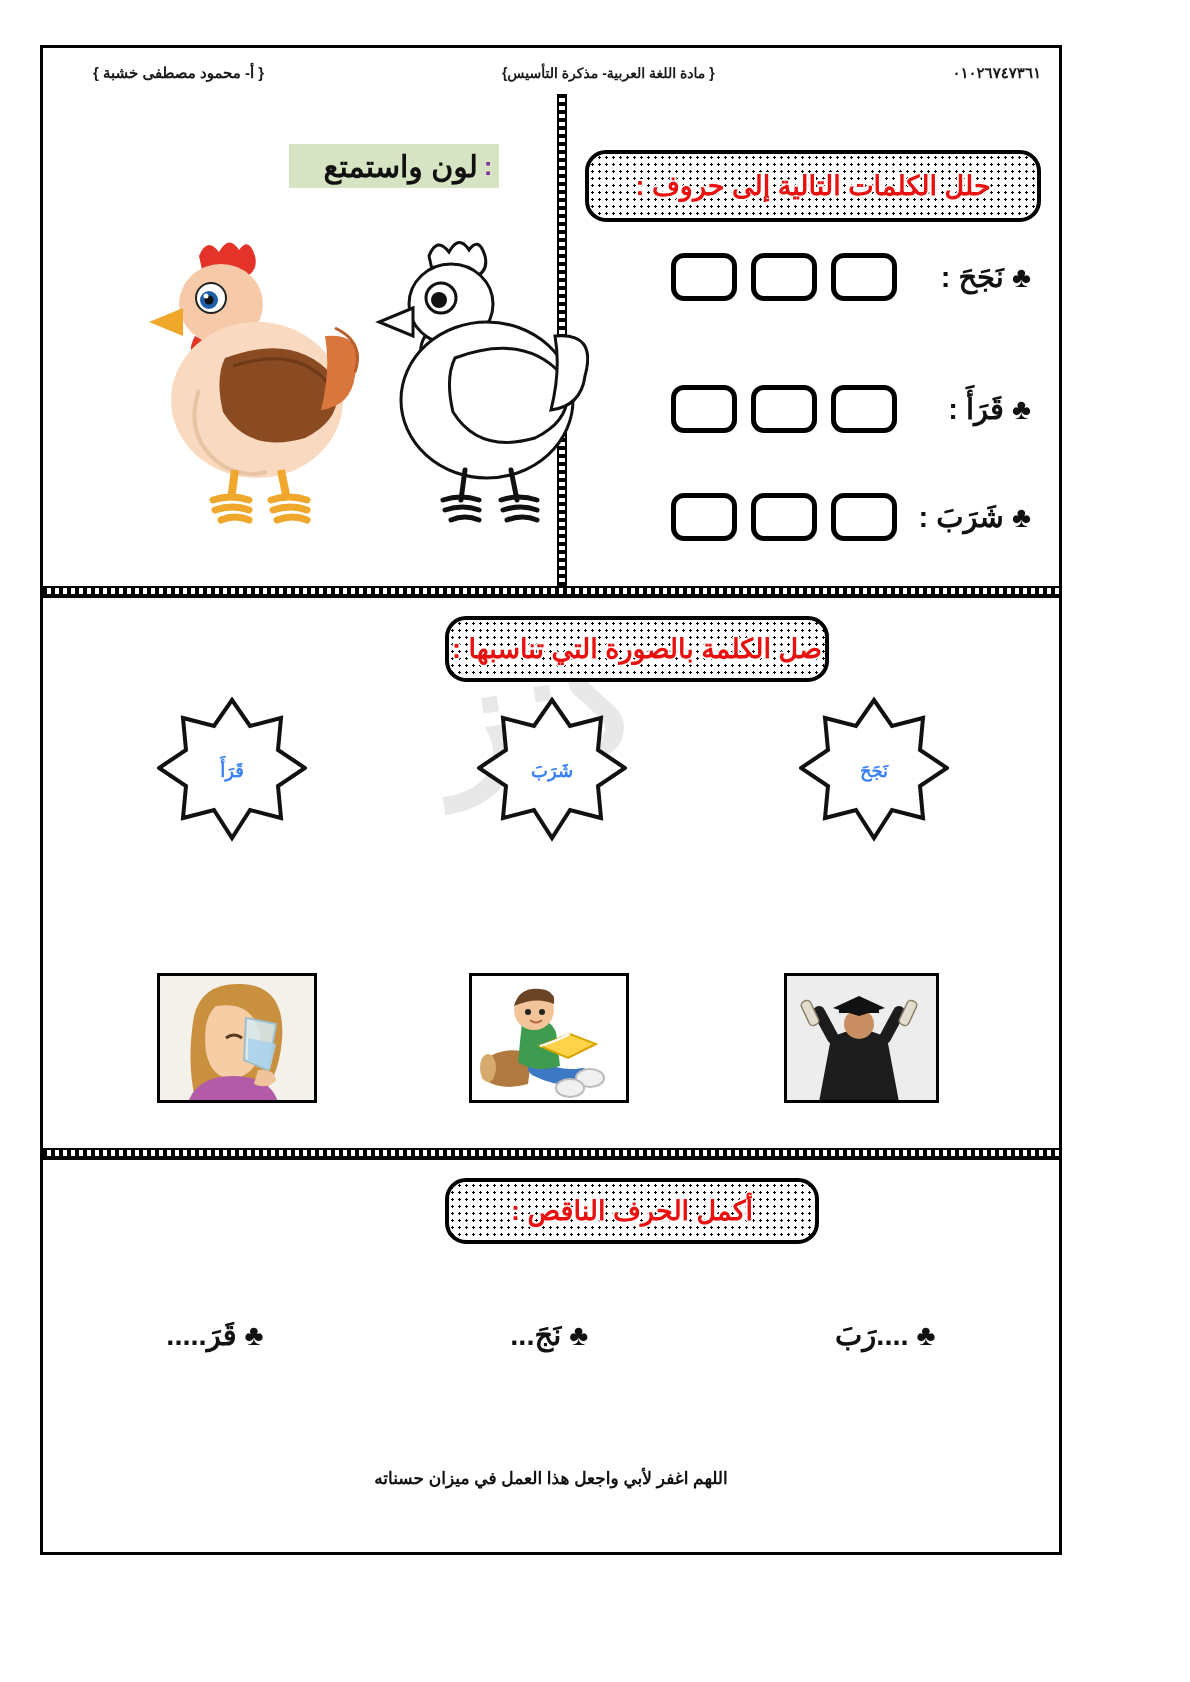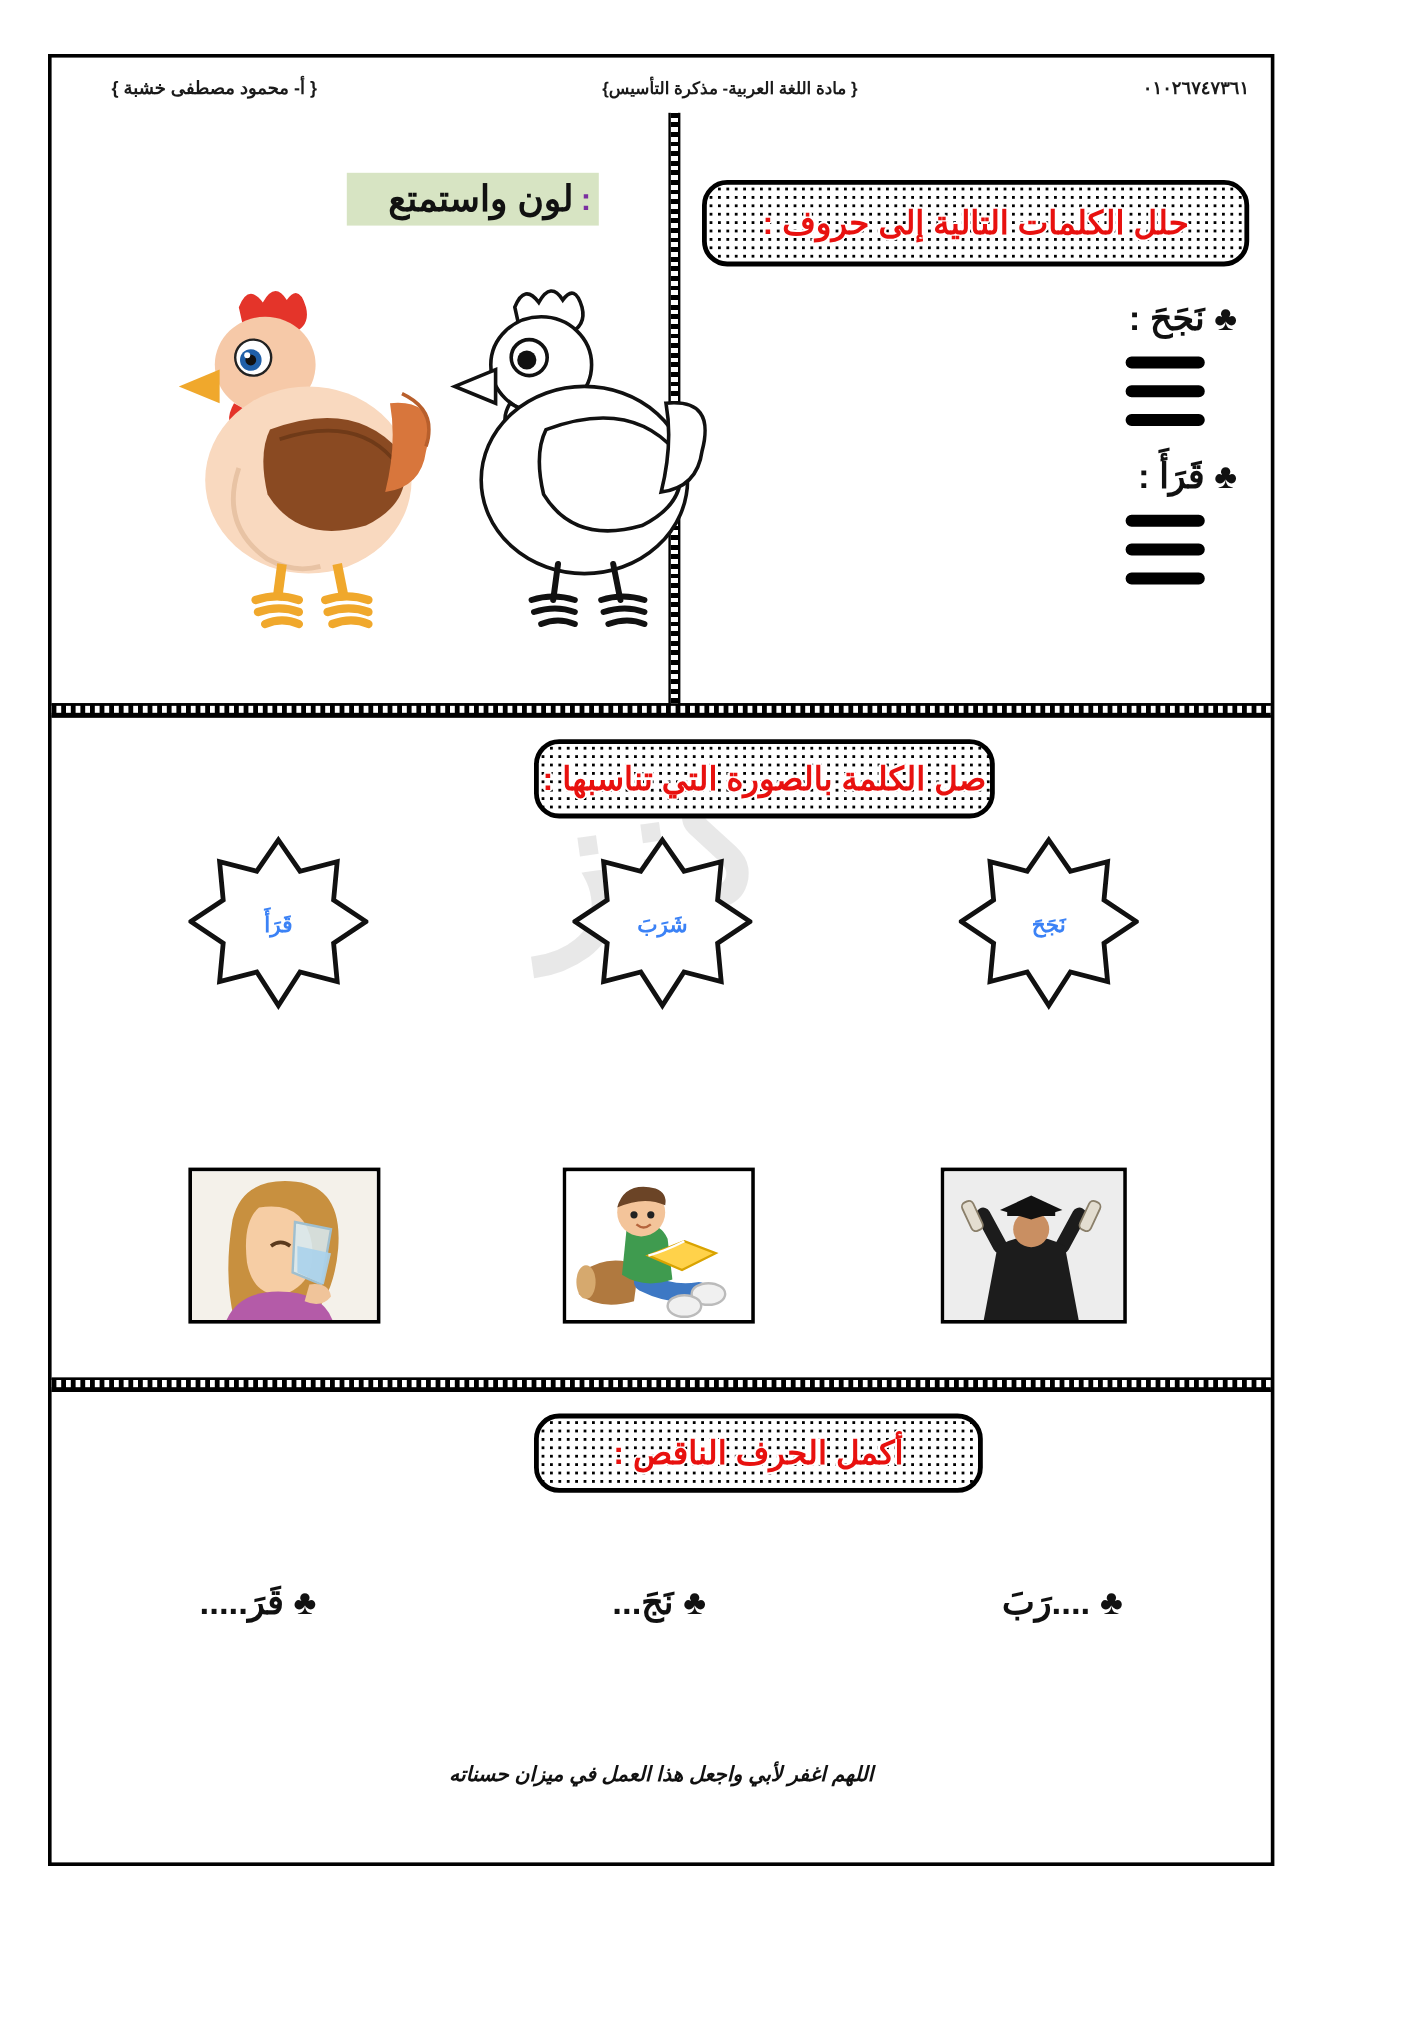--- a/index.html
+++ b/index.html
@@ -124,21 +124,21 @@
   .color-title .colon {
     color: #7b2fa0;
     margin-left: 6px;
     font-size: 26px;
   }
 
   
   .word-row {
     position: absolute;
     display: flex;
-    flex-direction: column;
+    flex-direction: row;
     align-items: center;
     gap: 14px;
     height: 58px;
   }
   .word-label {
     font-size: 29px;
     font-weight: bold;
     color: #111;
     white-space: nowrap;
     min-width: 120px;
@@ -244,20 +244,26 @@
     <div class="cellbox"></div>
   </div>
 
   <div class="word-row" style="top:332px; right:28px;">
     <div class="word-label">♣ قَرَأَ  :</div>
     <div class="cellbox"></div>
     <div class="cellbox"></div>
     <div class="cellbox"></div>
   </div>
 
+  <div class="word-row" style="top:440px; right:28px;">
+    <div class="word-label">♣ شَرَبَ :</div>
+    <div class="cellbox"></div>
+    <div class="cellbox"></div>
+    <div class="cellbox"></div>
+  </div>
 
   <div class="color-title">
     <span class="colon">:</span>
     <span>لون واستمتع</span>
   </div>
 
   <div style="position:absolute; top:160px; right:700px; width:230px; height:320px;">
     <svg viewBox="0 0 230 320" width="230" height="320">
 
       <path d="M70 48 q8 -20 20 -4 q10 -18 20 -2 q10 -14 16 6 q4 16 -12 22 l-40 -4 z" fill="#e4342a"></path>
@@ -404,15 +410,15 @@
   <div class="plaque" style="top:1130px; right:240px; width:374px; height:66px;">
     <span class="inner">أكمل الحرف الناقص :</span>
   </div>
 
   <div class="miss-row" style="top:1270px;">
     <div class="miss-item">♣ قَرَ.....</div>
     <div class="miss-item">♣ نَجَ...</div>
     <div class="miss-item">♣ ....رَبَ</div>
   </div>
 
-  <div class="footer-dua" style="top:1420px;font-style:italic;">اللهم اغفر لأبي واجعل هذا العمل في ميزان حسناته</div>
+  <div class="footer-dua" style="top:1420px;">اللهم اغفر لأبي واجعل هذا العمل في ميزان حسناته</div>
 
 </div>
 
 </body></html>

